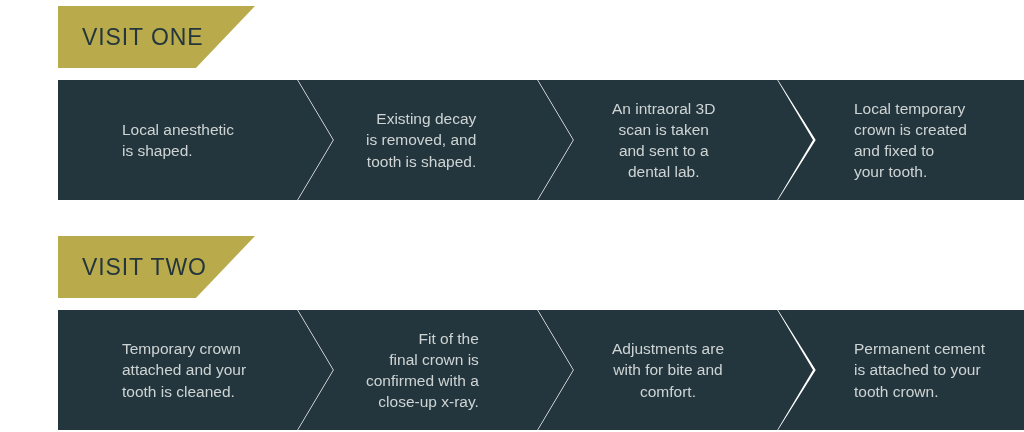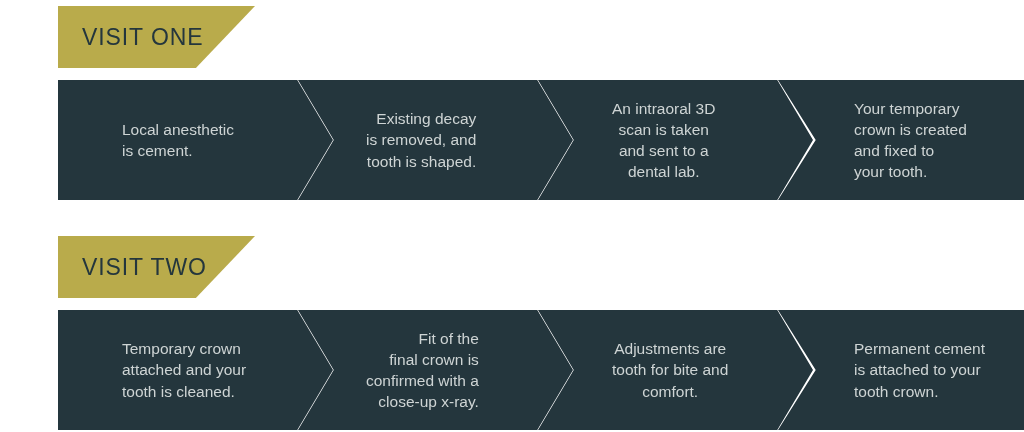--- a/index.html
+++ b/index.html
@@ -97,35 +97,35 @@
 
 <div class="infographic">
 
   <div class="banner banner-one">
     <span class="banner-label">VISIT ONE</span>
   </div>
 
   <div class="row row-one">
     <div class="chev start col-1">
       <span class="chev-text">Local anesthetic
-is cement.</span>
+is shaped.</span>
     </div>
     <div class="chev mid col-2">
       <span class="chev-text">Existing decay
 is removed, and
 tooth is shaped.</span>
     </div>
     <div class="chev mid col-3">
       <span class="chev-text">An intraoral 3D
 scan is taken
 and sent to a
 dental lab.</span>
     </div>
     <div class="chev mid col-4">
-      <span class="chev-text">Your temporary
+      <span class="chev-text">Local temporary
 crown is created
 and fixed to
 your tooth.</span>
     </div>
   </div>
 
   <div class="banner banner-two">
     <span class="banner-label">VISIT TWO</span>
   </div>
 
@@ -136,21 +136,21 @@
 tooth is cleaned.</span>
     </div>
     <div class="chev mid col-2">
       <span class="chev-text">Fit of the
 final crown is
 confirmed with a
 close-up x-ray.</span>
     </div>
     <div class="chev mid col-3">
       <span class="chev-text">Adjustments are
-tooth for bite and
+with for bite and
 comfort.</span>
     </div>
     <div class="chev mid col-4">
       <span class="chev-text">Permanent cement
 is attached to your
 tooth crown.</span>
     </div>
   </div>
 
 </div>

